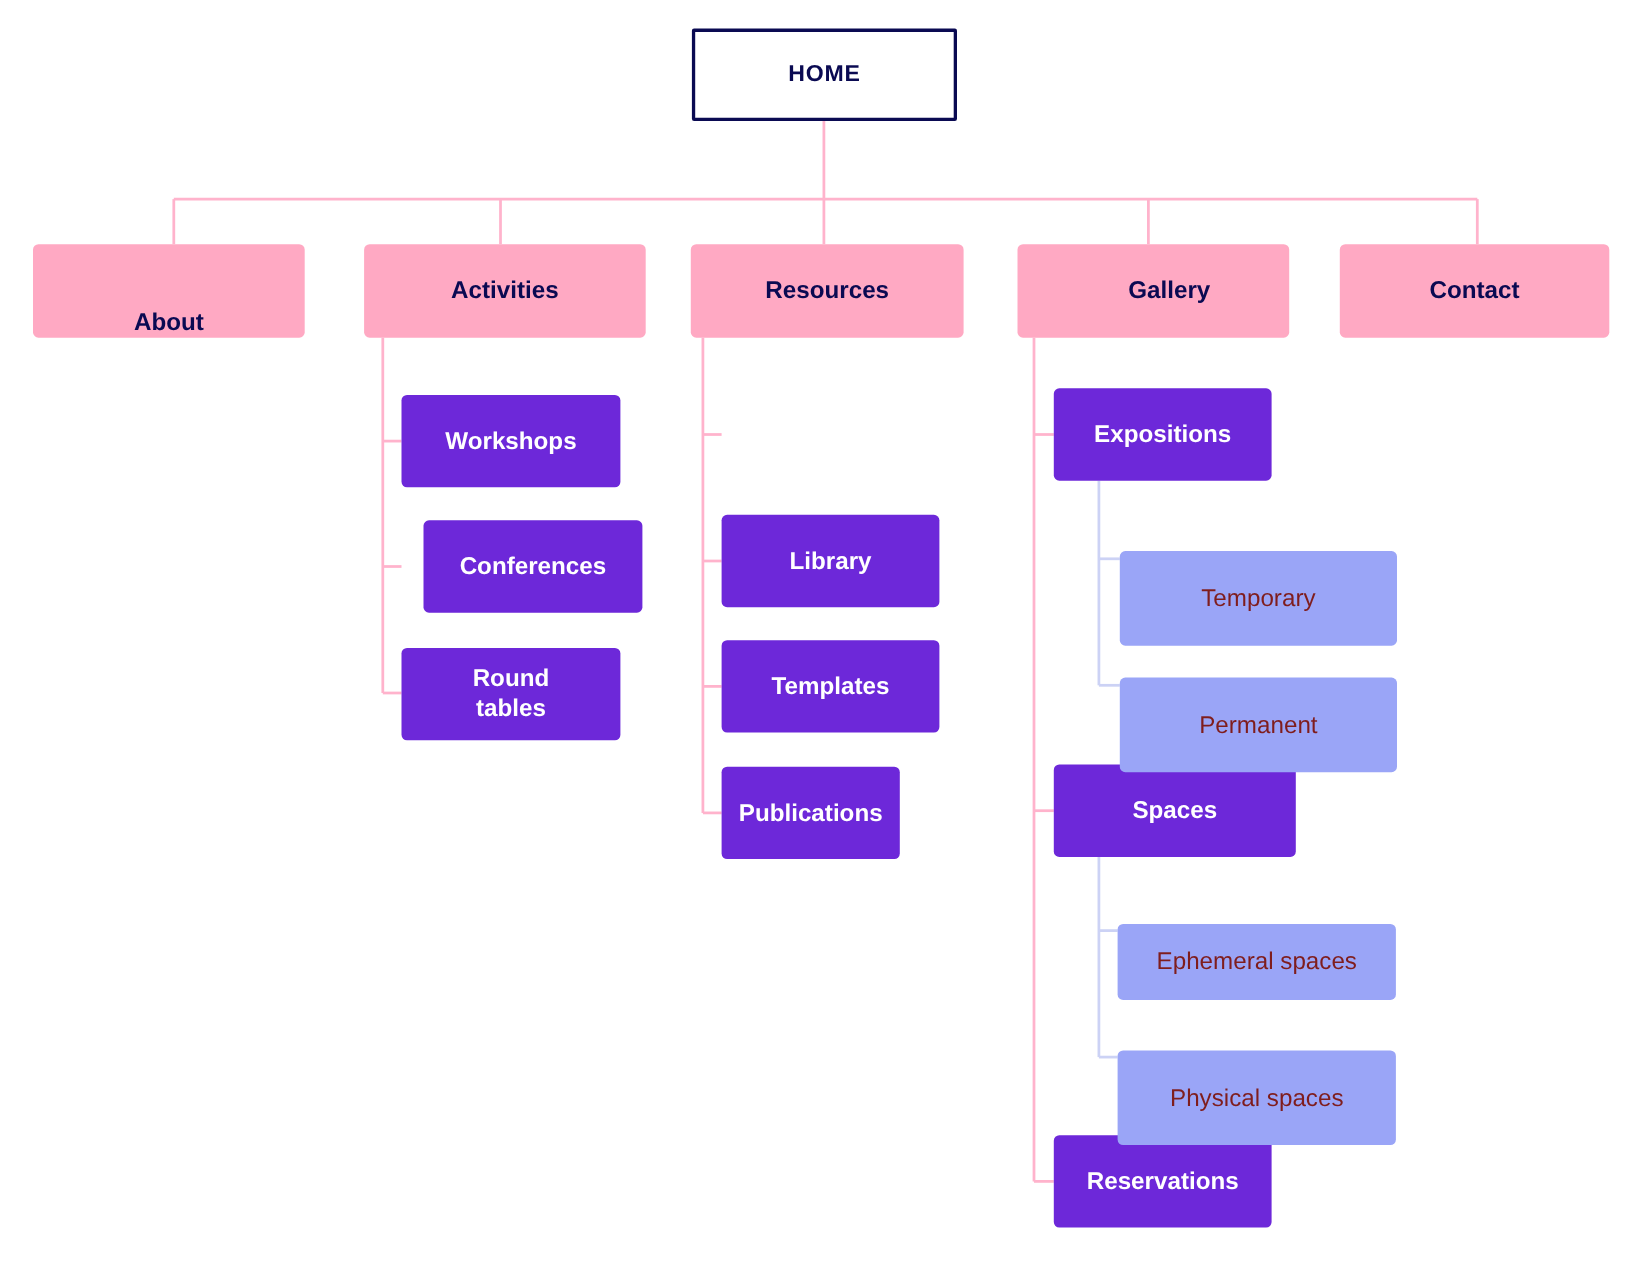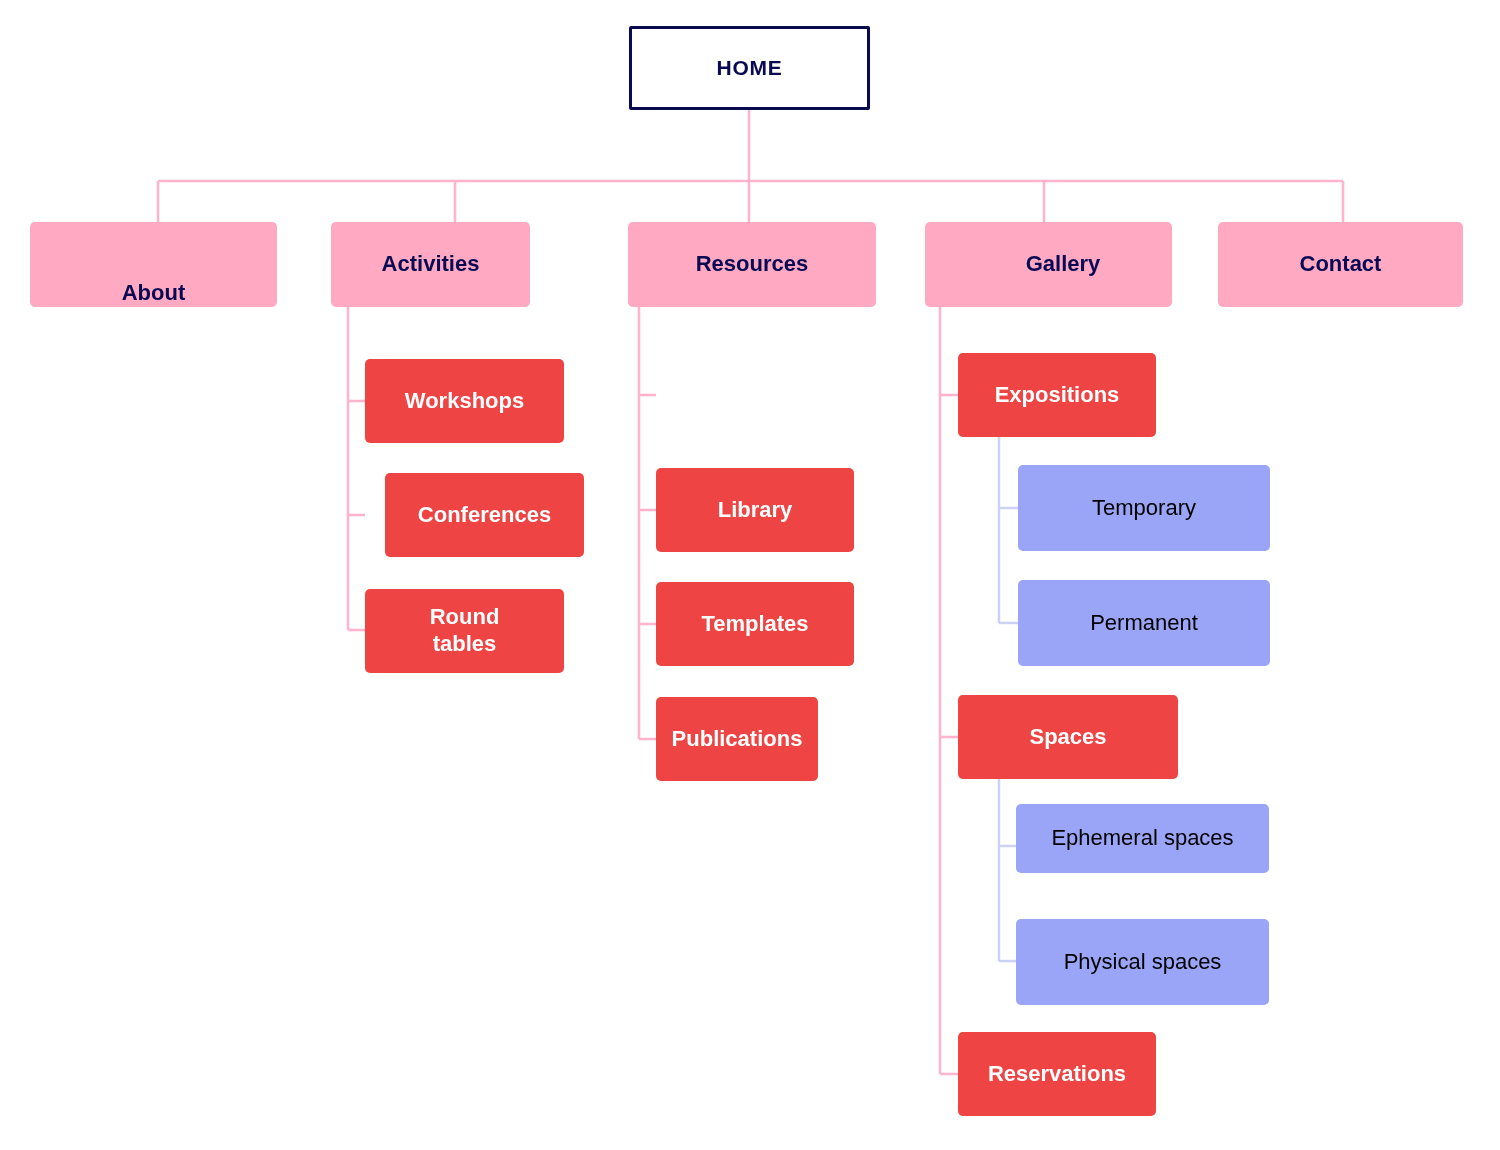--- a/index.html
+++ b/index.html
@@ -46,30 +46,31 @@
     letter-spacing: 0.7px;
     border-radius: 2px;
   }
   .node.section {
     background: #ffa9c3;
     color: #0a0a52;
     font-weight: bold;
     font-size: 22px;
   }
   .node.page {
-    background: #ef4444;
+    background: #6d28d9;
     color: #ffffff;
     font-weight: bold;
     font-size: 22px;
   }
   .node.subpage {
     background: #9aa5f7;
-    color: #000000;
+    color: #7f1d1d;
     font-weight: normal;
     font-size: 22px;
+    margin-top: 36px;
   }
 </style>
 </head>
 <body>
 
 <div id="sitemap">
 
   <svg id="connectors" viewBox="0 0 1500 1150" width="1500" height="1150">
     <g stroke="#ffb3cc" stroke-width="2.5" fill="none" stroke-linecap="butt">
 
@@ -112,21 +113,21 @@
   </svg>
 
   <div class="node home" style="left:629px; top:26px; width:241px; height:84px;">
     <span>HOME</span>
   </div>
 
   <div class="node section" style="left:30px; top:222px; width:247px; height:85px;align-items:flex-end;">
     <span>About</span>
   </div>
 
-  <div class="node section" style="left:331px; top:222px; width:199px; height:85px;">
+  <div class="node section" style="left:331px; top:222px; width:256px; height:85px;">
     <span>Activities</span>
   </div>
 
   <div class="node section" style="left:628px; top:222px; width:248px; height:85px;">
     <span>Resources</span>
   </div>
 
   <div class="node section" style="left:925px; top:222px; width:247px; height:85px;padding-left:29px;">
     <span>Gallery</span>
   </div>

